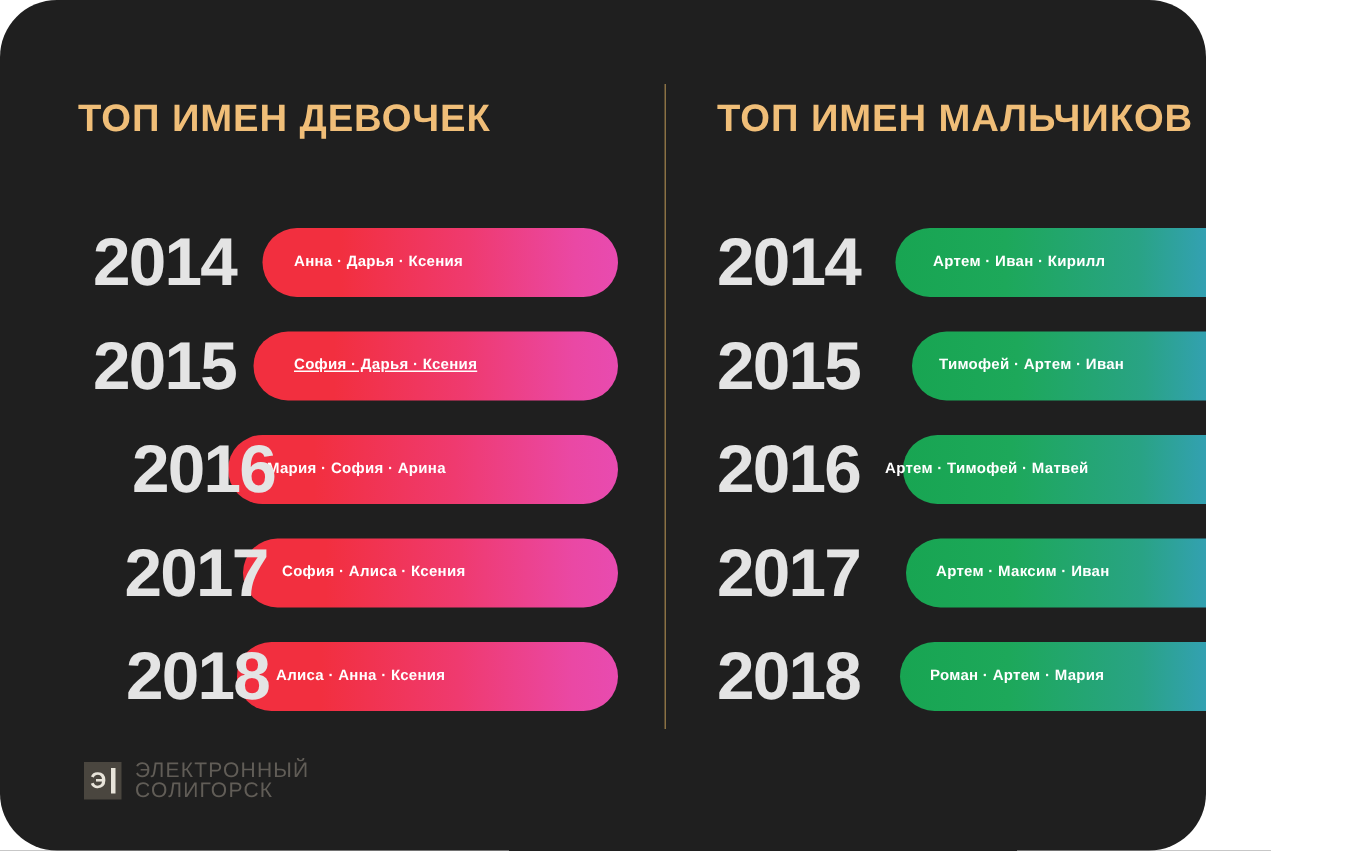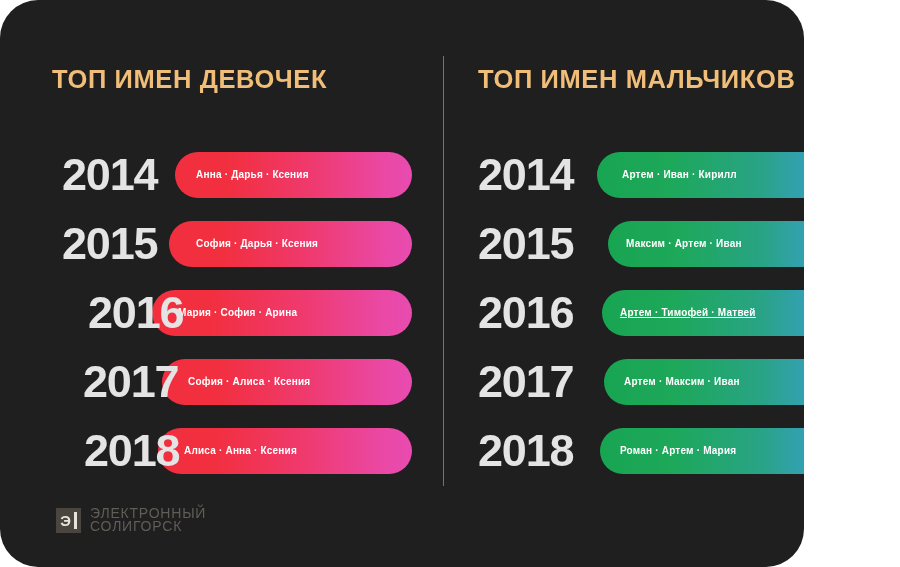--- a/index.html
+++ b/index.html
@@ -167,21 +167,21 @@
   <div class="divider"></div>
 
   <div class="rows" id="rows-girls">
       <div class="row" style="left: 0px; top: 152px; width: 900px;">
         <div class="pill girls" style="left: 175px; width: 237px;"></div>
         <div class="names" style="left: 196px;">Анна · Дарья · Ксения</div>
         <div class="year" style="left: 62px;">2014</div>
       </div>
       <div class="row" style="left: 0px; top: 221px; width: 900px;">
         <div class="pill girls" style="left: 169px; width: 243px;"></div>
-        <div class="names" style="left: 196px;">София · Дарья · Ксения</div>
+        <div class="names" style="left: 196px; text-decoration: underline;">София · Дарья · Ксения</div>
         <div class="year" style="left: 62px;">2015</div>
       </div>
       <div class="row" style="left: 0px; top: 290px; width: 900px;">
         <div class="pill girls" style="left: 152px; width: 260px;"></div>
         <div class="names" style="left: 178px;">Мария · София · Арина</div>
         <div class="year" style="left: 88px;">2016</div>
       </div>
       <div class="row" style="left: 0px; top: 359px; width: 900px;">
         <div class="pill girls" style="left: 162px; width: 250px;"></div>
         <div class="names" style="left: 188px;">София · Алиса · Ксения</div>
@@ -194,26 +194,26 @@
       </div>
     </div>
   <div class="rows" id="rows-boys">
       <div class="row" style="left: 0px; top: 152px; width: 900px;">
         <div class="pill boys" style="left: 597px; width: 261px;"></div>
         <div class="names" style="left: 622px;">Артем · Иван · Кирилл</div>
         <div class="year" style="left: 478px;">2014</div>
       </div>
       <div class="row" style="left: 0px; top: 221px; width: 900px;">
         <div class="pill boys" style="left: 608px; width: 250px;"></div>
-        <div class="names" style="left: 626px;">Максим · Артем · Иван</div>
+        <div class="names" style="left: 626px;">Тимофей · Артем · Иван</div>
         <div class="year" style="left: 478px;">2015</div>
       </div>
       <div class="row" style="left: 0px; top: 290px; width: 900px;">
         <div class="pill boys" style="left: 602px; width: 256px;"></div>
-        <div class="names" style="left: 620px; text-decoration: underline;">Артем · Тимофей · Матвей</div>
+        <div class="names" style="left: 590px;">Артем · Тимофей · Матвей</div>
         <div class="year" style="left: 478px;">2016</div>
       </div>
       <div class="row" style="left: 0px; top: 359px; width: 900px;">
         <div class="pill boys" style="left: 604px; width: 254px;"></div>
         <div class="names" style="left: 624px;">Артем · Максим · Иван</div>
         <div class="year" style="left: 478px;">2017</div>
       </div>
       <div class="row" style="left: 0px; top: 428px; width: 900px;">
         <div class="pill boys" style="left: 600px; width: 258px;"></div>
         <div class="names" style="left: 620px;">Роман · Артем · Мария</div>

